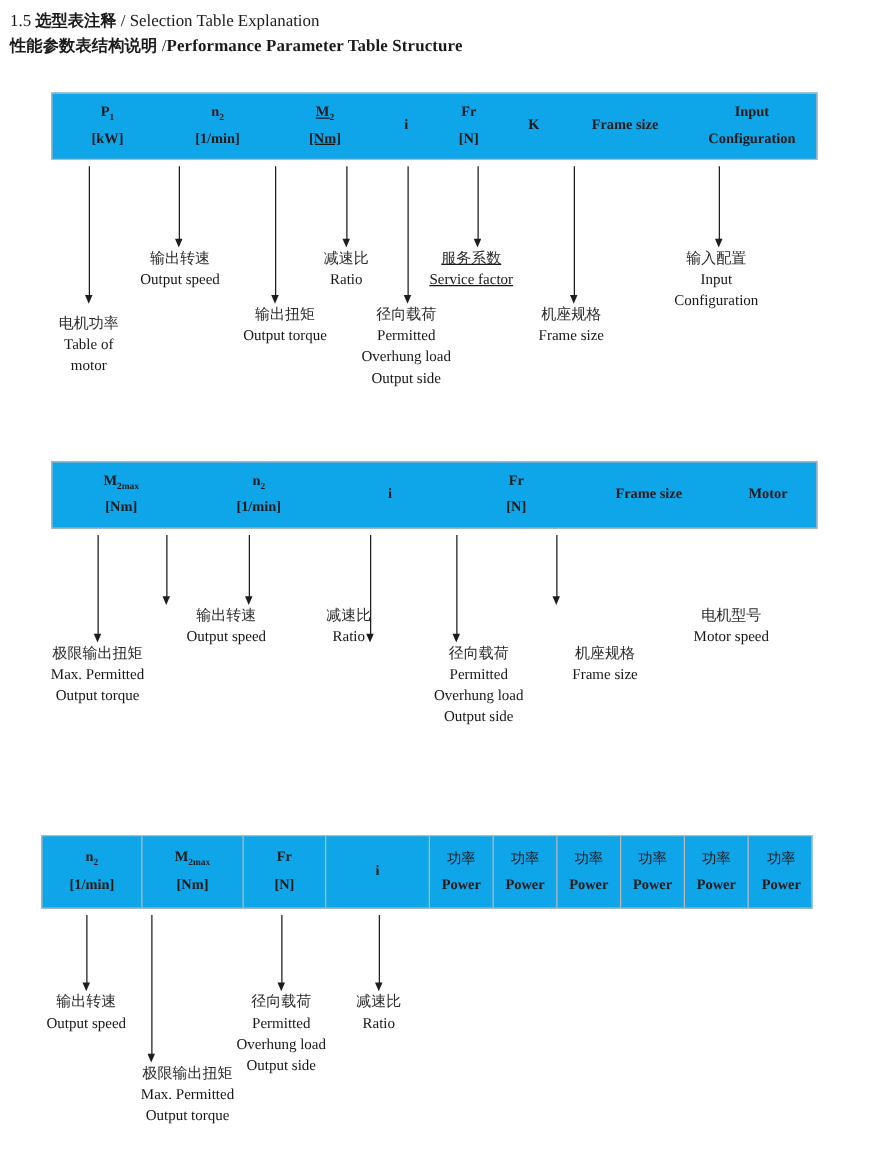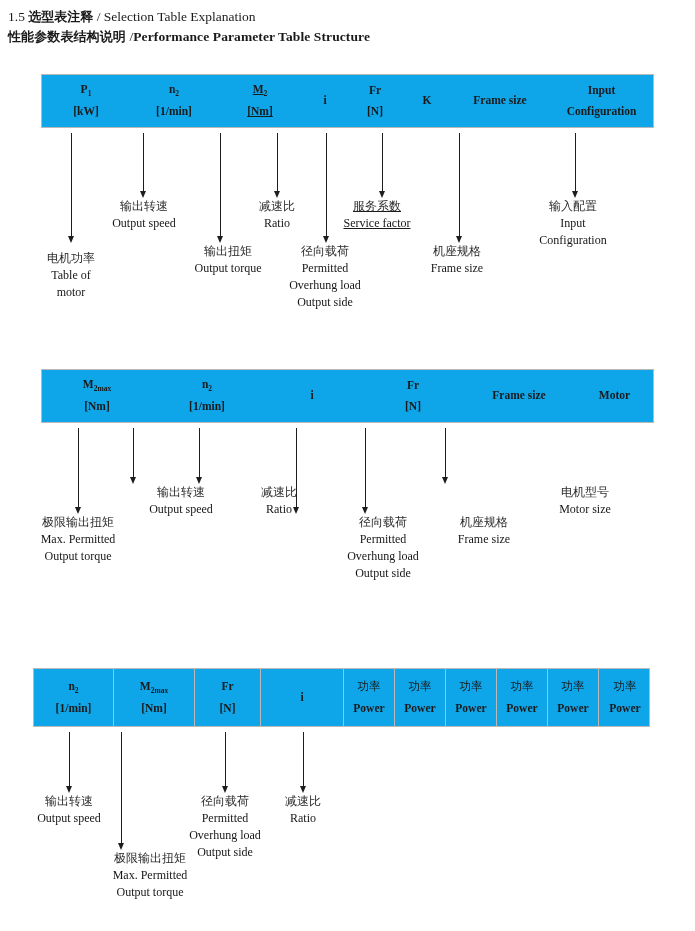--- a/index.html
+++ b/index.html
@@ -259,21 +259,21 @@
     <span class="en">Permitted</span>
     <span class="en">Overhung load</span>
     <span class="en">Output side</span>
   </div>
   <div class="lbl" style="left:484px; top:514px; transform:translateX(-50%);">
     <span class="cn">机座规格</span>
     <span class="en">Frame size</span>
   </div>
   <div class="lbl" style="left:585px; top:484px; transform:translateX(-50%);">
     <span class="cn">电机型号</span>
-    <span class="en">Motor size</span>
+    <span class="en">Motor speed</span>
   </div>
 
 
   <div class="tbl" style="left:33px; top:668px; width:617px; height:59px;">
     <div class="tbl-cell bordered" style="left:0px; width:80px;">
       <span>n<sub>2</sub></span>
       <span>[1/min]</span>
     </div>
     <div class="tbl-cell bordered" style="left:80px; width:81px;">
       <span>M<sub>2max</sub></span>

